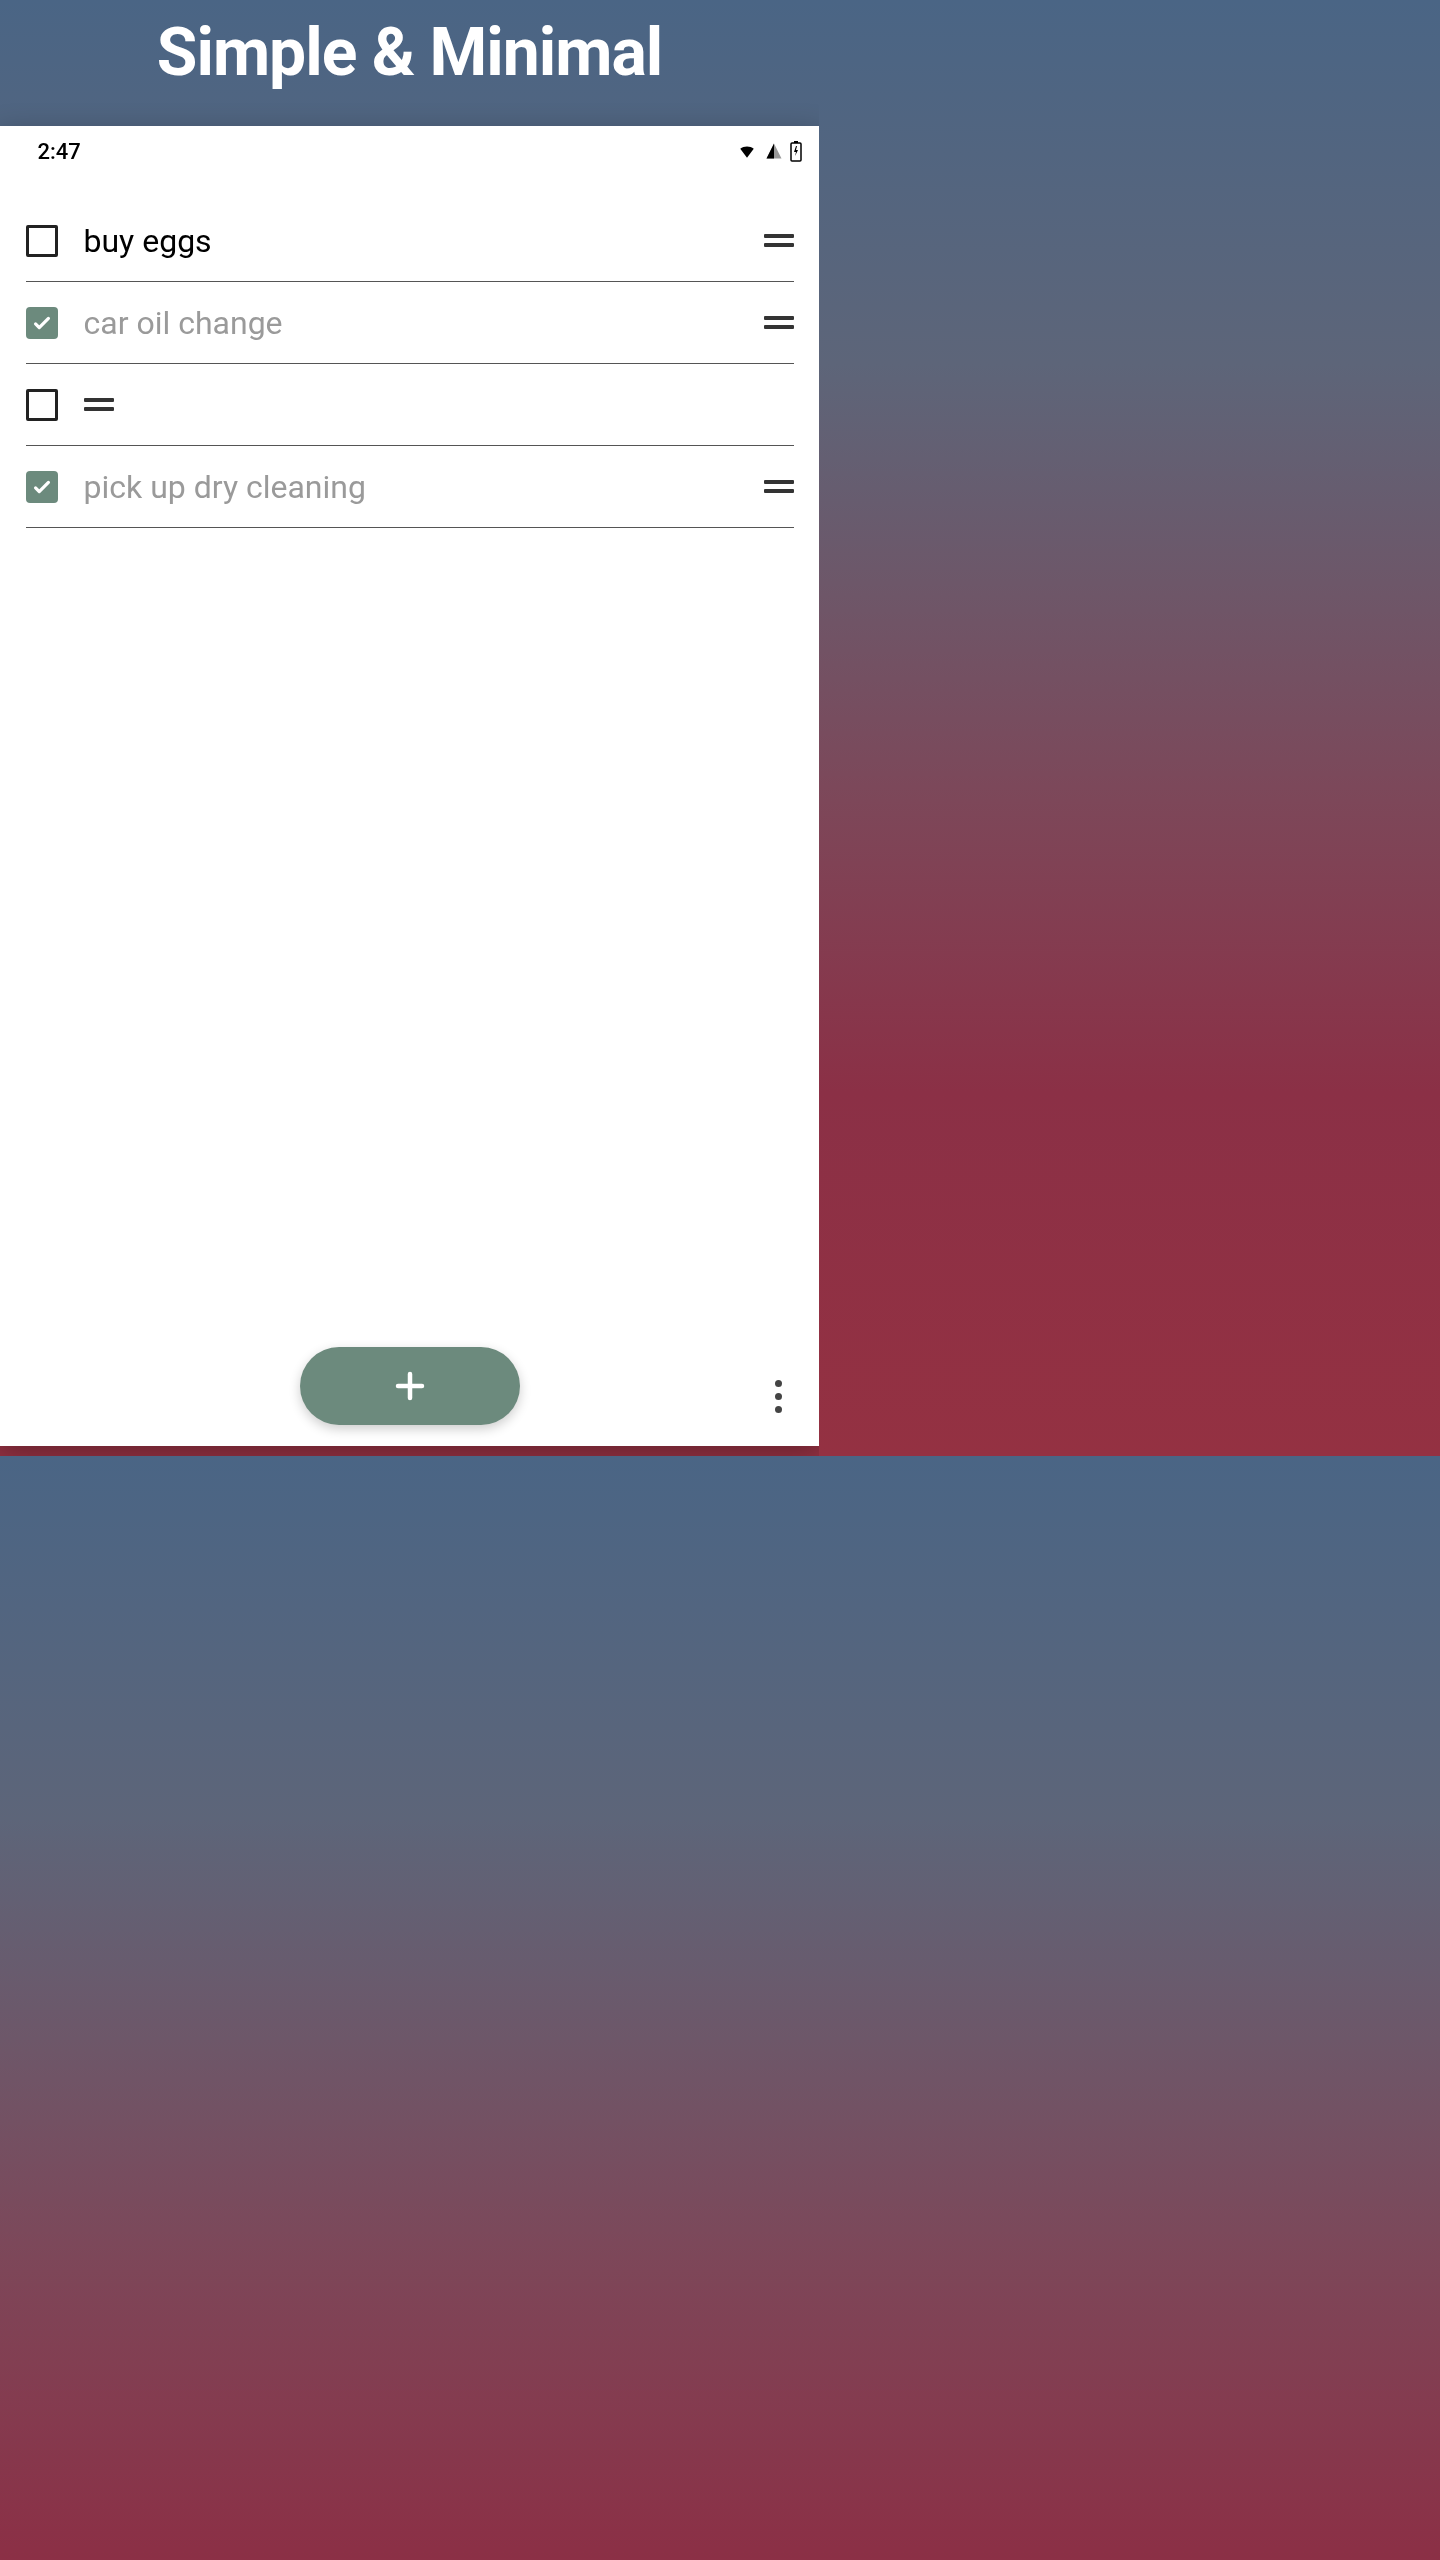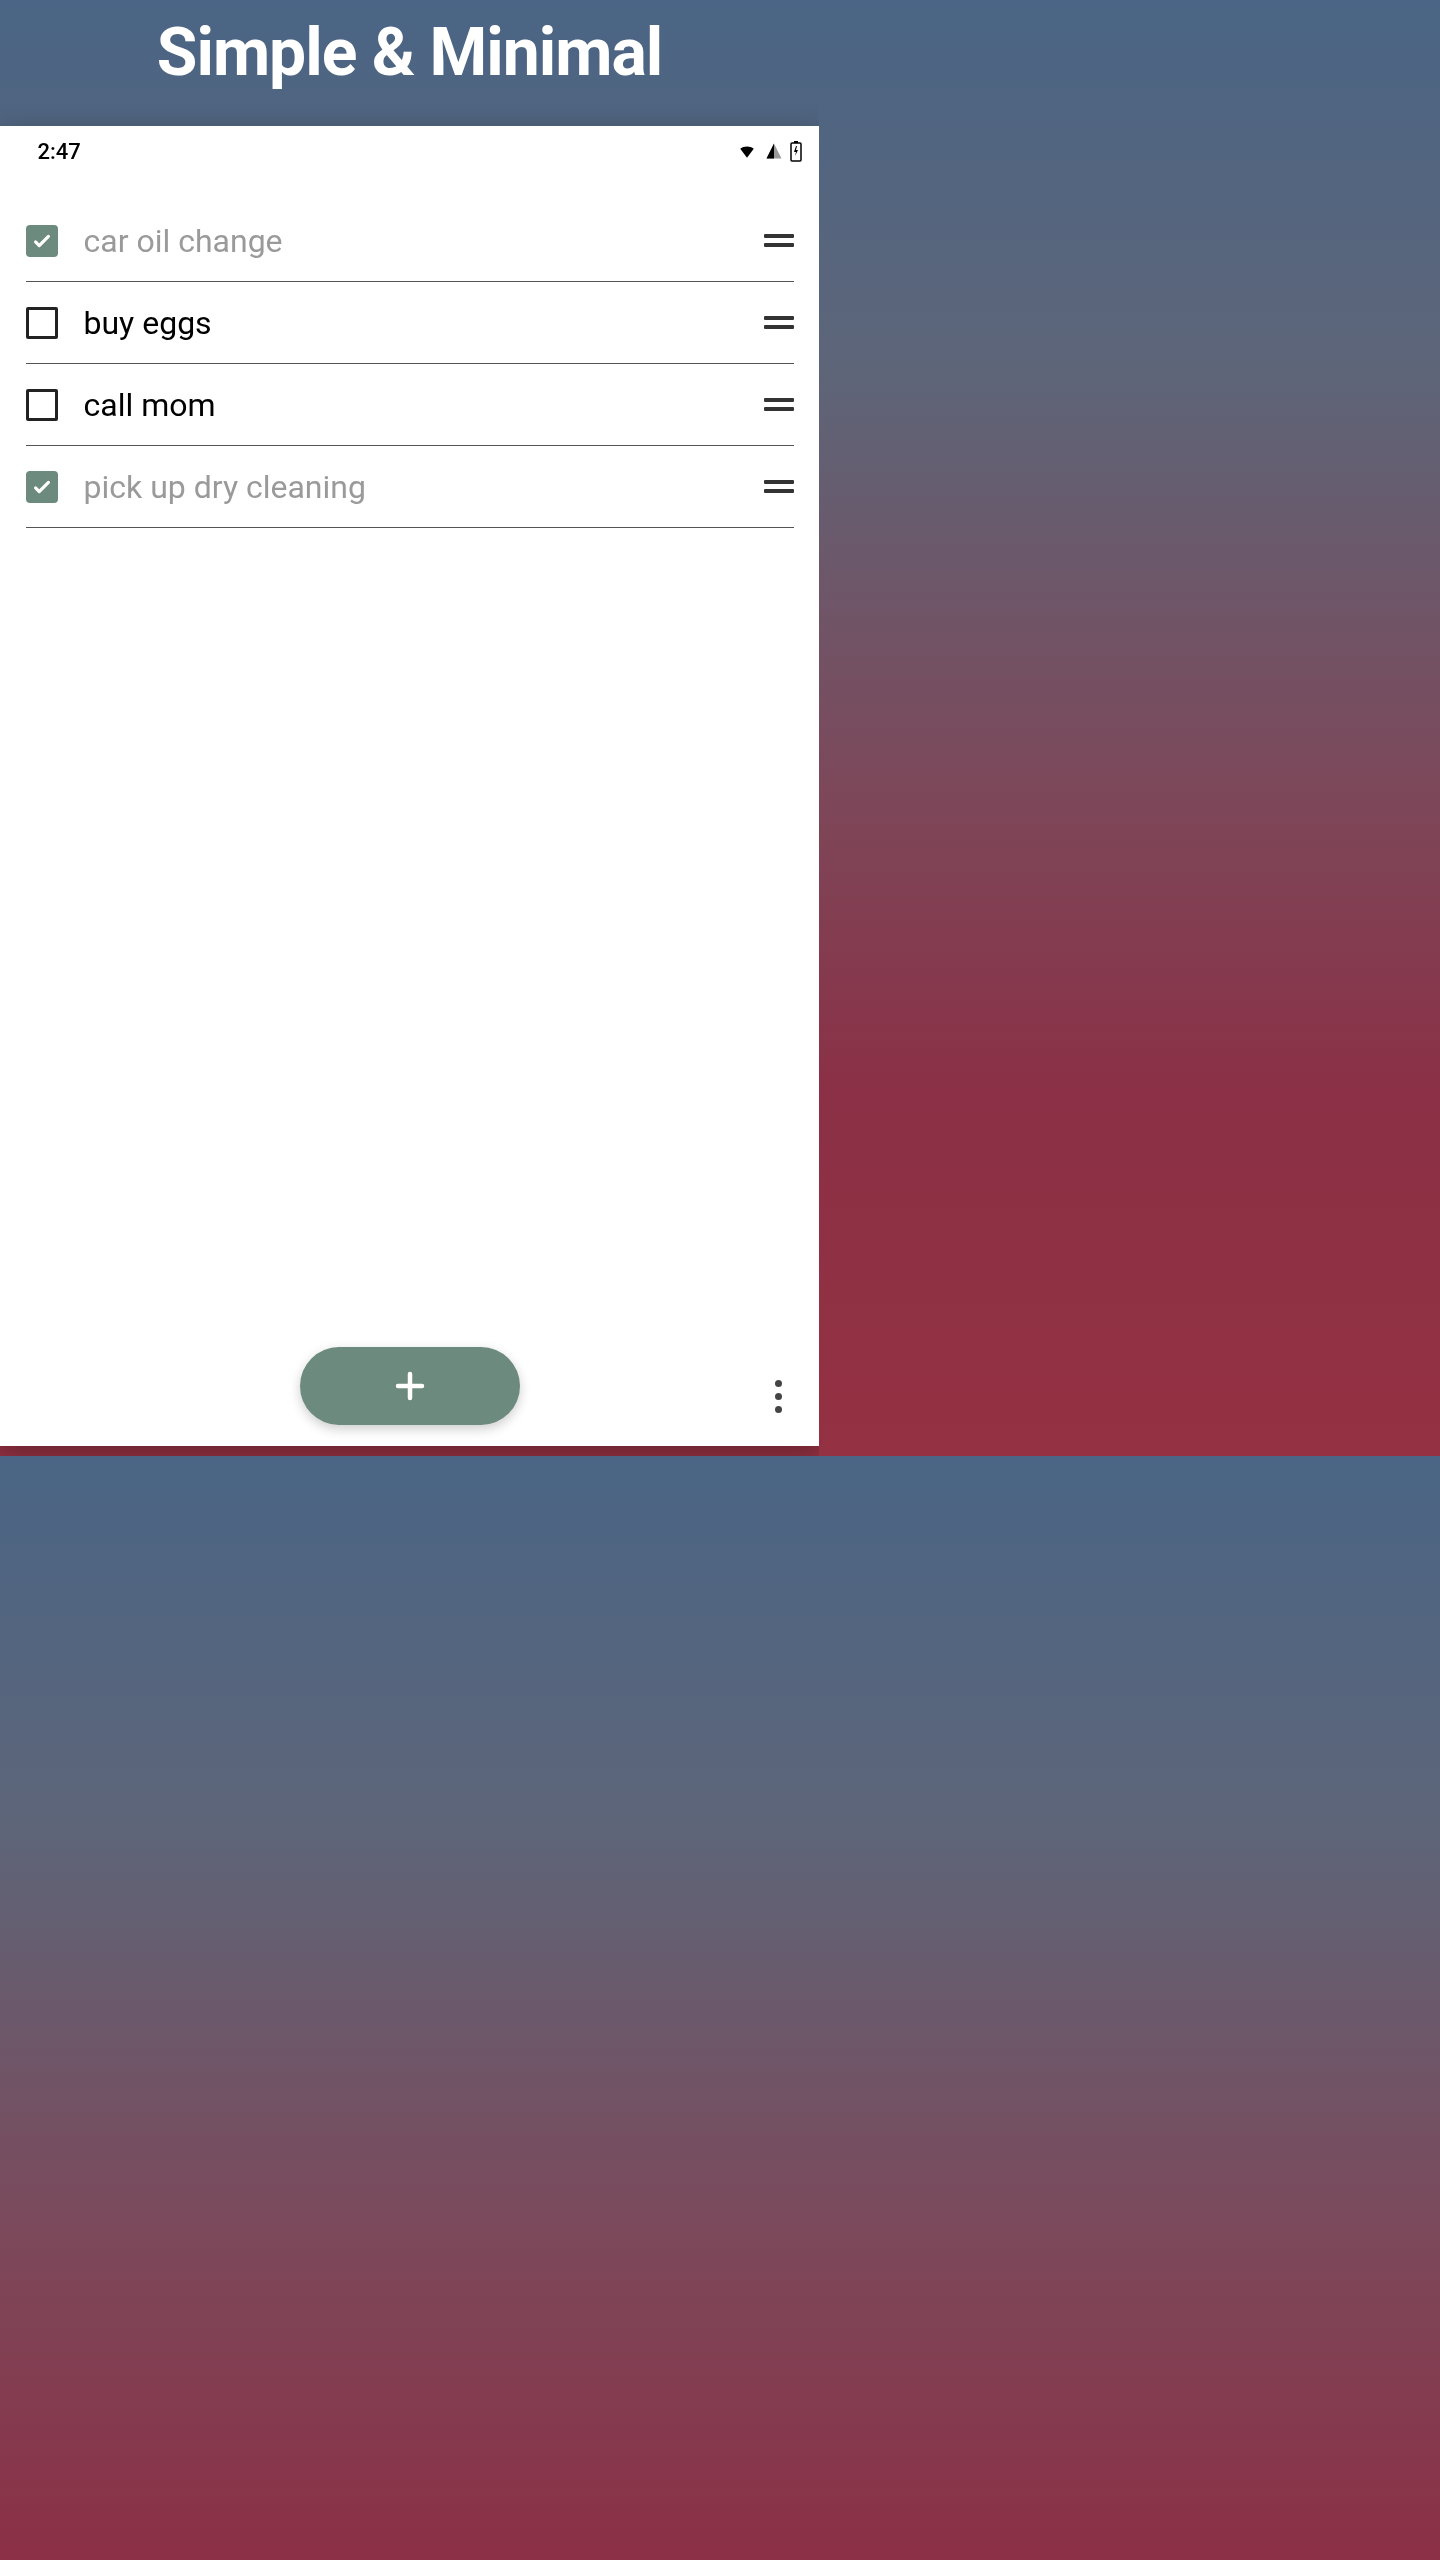--- a/index.html
+++ b/index.html
@@ -179,44 +179,43 @@
           <rect x="1" y="3" width="10" height="18" rx="1" fill="none" stroke="#000" stroke-width="1.5"></rect>
           <rect x="4" y="1" width="4" height="2"></rect>
           <path d="M6 6l-2 6h2l-1 4 3-6H6l1-4z" fill="#000"></path>
         </svg>
     </div>
   </div>
 
   <div class="task-list">
 
     <div class="task-item">
+      <div class="checkbox unchecked"></div>
+      <div class="task-text">buy eggs</div>
+      <div class="drag-handle">
+          <span></span>
+          <span></span>
+        </div>
+    </div>
+
+    <div class="task-item">
       <div class="checkbox checked">
         <svg viewBox="0 0 24 24">
             <path d="M5 13l4 4 10-10" stroke="#fff" stroke-width="3.5" fill="none" stroke-linecap="round" stroke-linejoin="round"></path>
           </svg>
       </div>
       <div class="task-text completed">car oil change</div>
       <div class="drag-handle">
           <span></span>
           <span></span>
         </div>
     </div>
 
     <div class="task-item">
       <div class="checkbox unchecked"></div>
-      <div class="task-text">buy eggs</div>
-      <div class="drag-handle">
-          <span></span>
-          <span></span>
-        </div>
-    </div>
-
-    <div class="task-item">
-      <div class="checkbox unchecked"></div>
-      <div class="task-text">call mom</div>
       <div class="drag-handle">
           <span></span>
           <span></span>
         </div>
     </div>
 
     <div class="task-item">
       <div class="checkbox checked">
         <svg viewBox="0 0 24 24">
             <path d="M5 13l4 4 10-10" stroke="#fff" stroke-width="3.5" fill="none" stroke-linecap="round" stroke-linejoin="round"></path>

